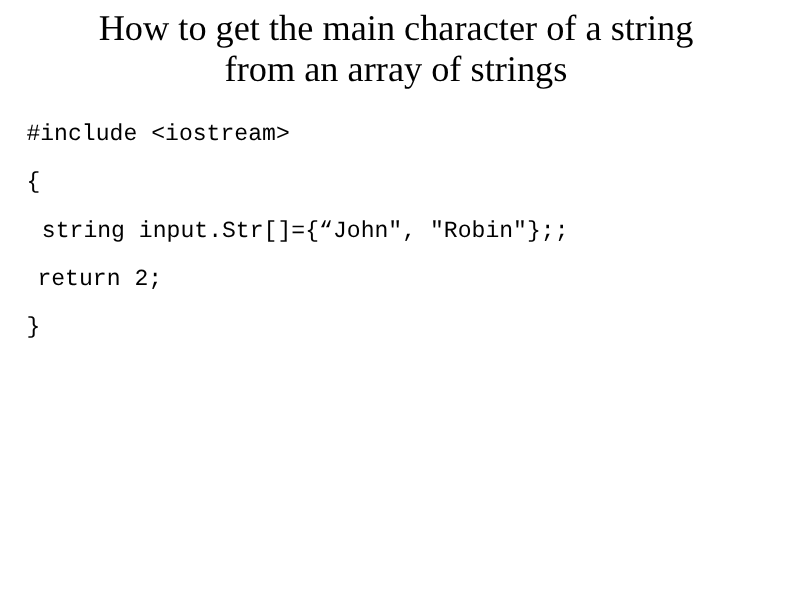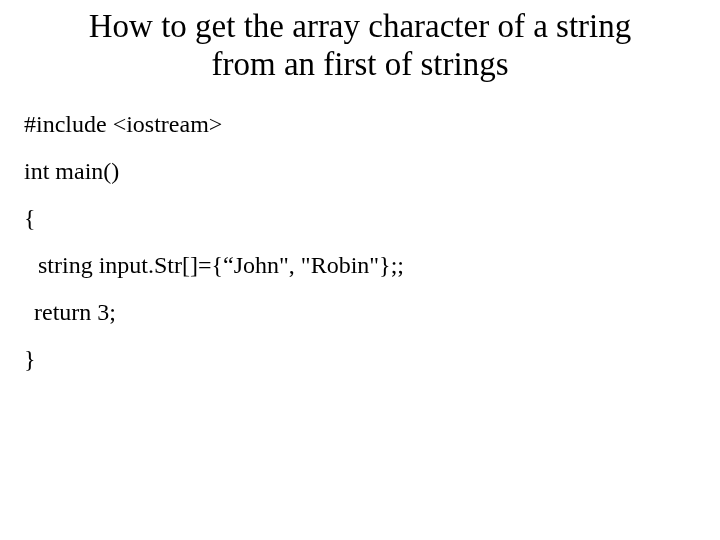--- a/index.html
+++ b/index.html
@@ -17,43 +17,43 @@
     box-sizing: border-box;
     padding: 8px 20px 20px 20px;
   }
   .title {
     font-size: 33px;
     line-height: 1.15;
     text-align: center;
     margin: 0 20px 28px 20px;
   }
   .code {
-    font-size: 24px;
+    font-size: 21px;
     line-height: 1.0;
     padding-left: 4px;
+    font-family: Liberation Mono, monospace;
   }
   .code-line {
     margin-bottom: 23px;
     white-space: pre;
   }
   .ind1 { padding-left: 14px; }
   .ind2 { padding-left: 10px; }
 </style>
 </head>
 <body>
 
 <div class="slide">
 
   <div class="title">
-    <span>How to get the array character of a string</span><br>
-    <span>from an first of strings</span>
+    <span>How to get the main character of a string</span><br>
+    <span>from an array of strings</span>
   </div>
 
   <div class="code">
     <div class="code-line">#include &lt;iostream&gt;</div>
-    <div class="code-line">int main()</div>
     <div class="code-line">{</div>
     <div class="code-line ind1">string input.Str[]={“John", "Robin"};;</div>
-    <div class="code-line ind2">return 3;</div>
+    <div class="code-line ind2">return 2;</div>
     <div class="code-line">}</div>
   </div>
 
 </div>
 
 </body></html>

